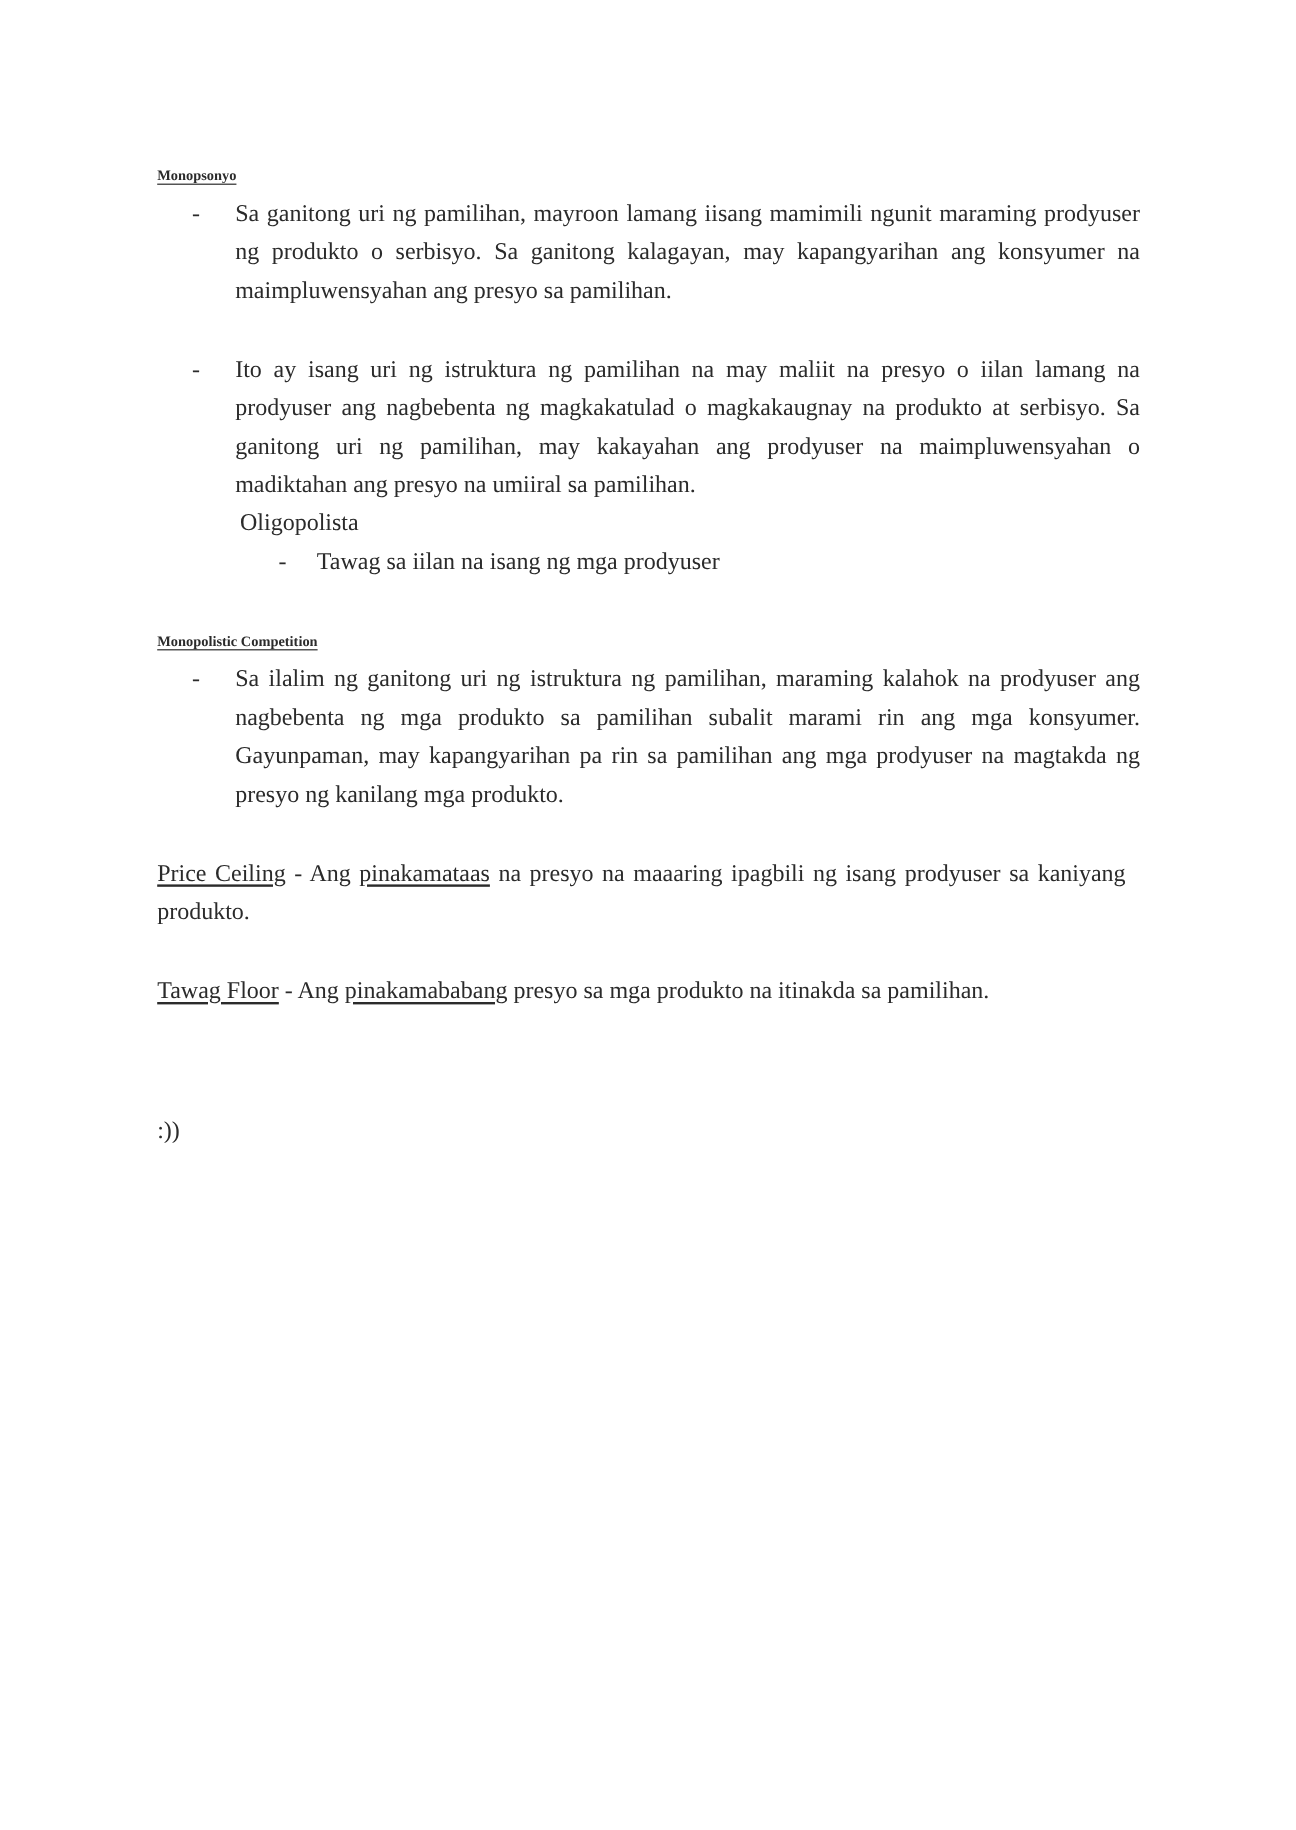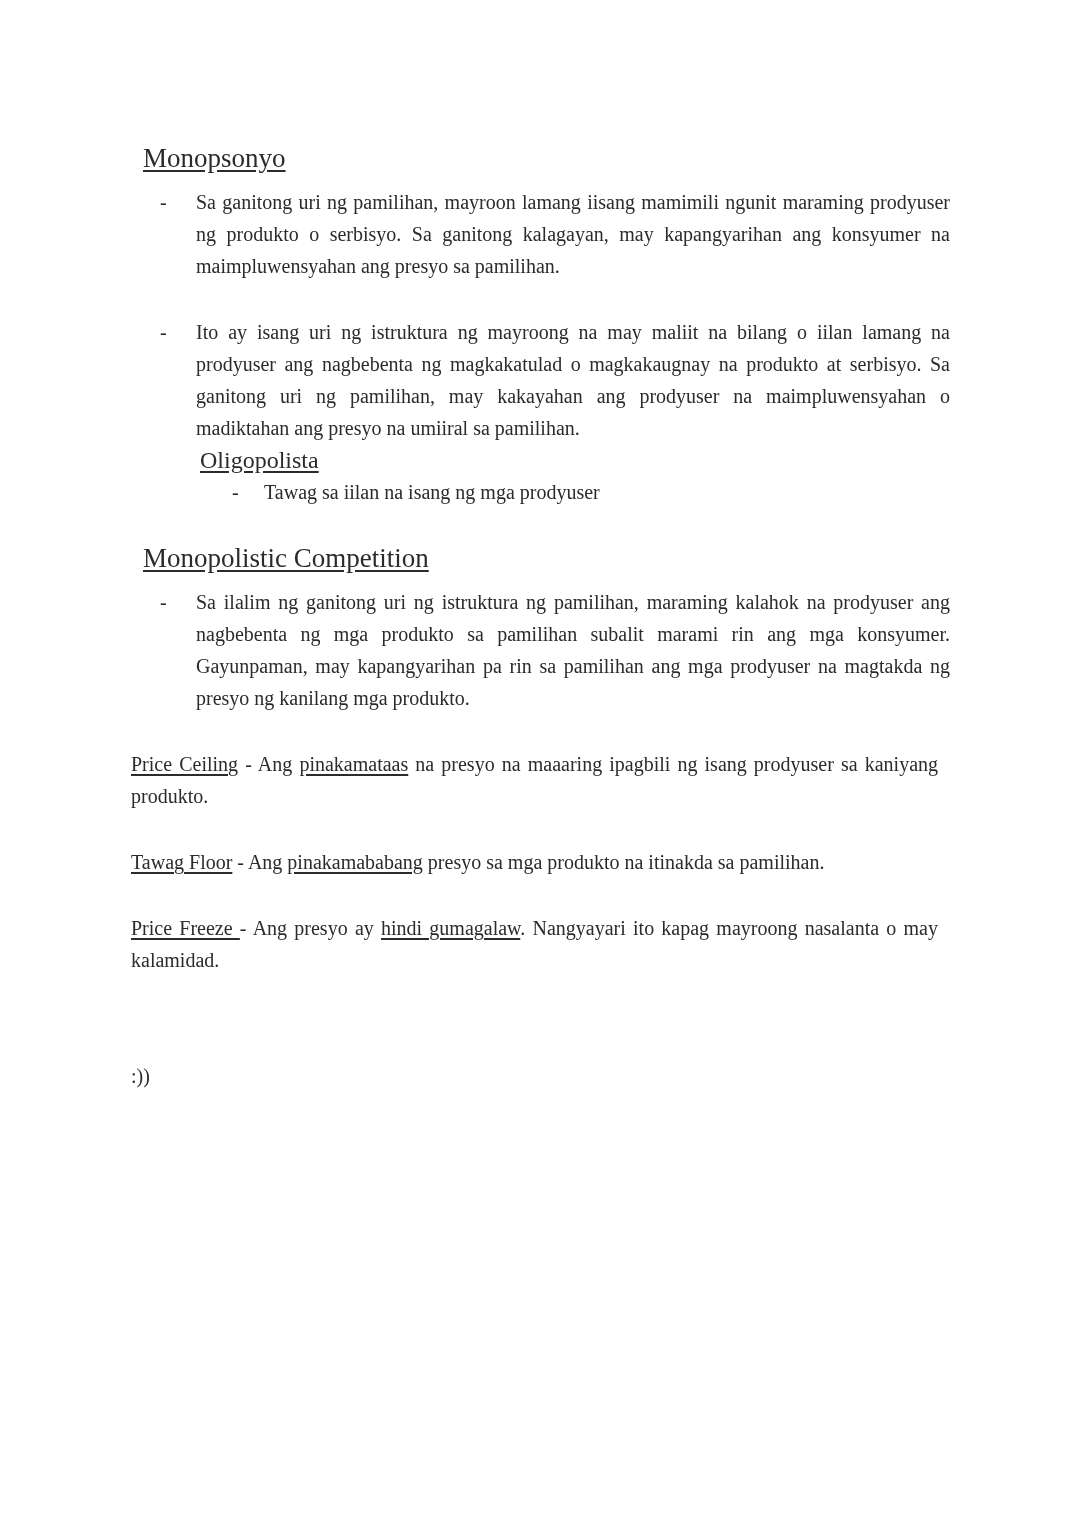--- a/index.html
+++ b/index.html
@@ -15,43 +15,42 @@
     font-family: "Liberation Serif", "DejaVu Serif", serif;
     color: #2b2b2b;
     font-size: 20px;
     line-height: 32px;
   }
   .page {
     padding: 130px 130px 0 131px;
   }
   .section { margin: 0 0 34px 0; }
   .heading {
-    margin: 12px;
-    font-size: 27px;
-    font-weight: normal;
+    margin: 0;
+    font-size: 12px;
+    font-weight: bold;
     text-decoration: underline;
     text-underline-offset: 3px;
   }
   .li {
     display: flex;
     padding-left: 29px;
   }
   .li .dash {
     flex: 0 0 36px;
   }
   .li-body { flex: 1 1 auto; }
   .li-text {
     margin: 0;
     text-align: justify;
   }
   .subheading {
     margin: 0 0 0 4px;
-    font-size: 24px;
+    font-size: 20px;
     font-weight: normal;
-    text-decoration: underline;
     text-underline-offset: 3px;
   }
   .sub-li {
     display: flex;
     padding-left: 32px;
     margin-left: 4px;
   }
   .sub-li .dash {
     flex: 0 0 32px;
   }
@@ -79,21 +78,21 @@
       <div class="li-body">
         <p class="li-text">Sa ganitong uri ng pamilihan, mayroon lamang iisang mamimili ngunit maraming prodyuser ng produkto o serbisyo. Sa ganitong kalagayan, may kapangyarihan ang konsyumer na maimpluwensyahan ang presyo sa pamilihan.</p>
       </div>
     </div>
   </div>
 
   <div class="section">
     <div class="li">
       <span class="dash">-</span>
       <div class="li-body">
-        <p class="li-text">Ito ay isang uri ng istruktura ng mayroong na may maliit na bilang o iilan lamang na prodyuser ang nagbebenta ng magkakatulad o magkakaugnay na produkto at serbisyo. Sa ganitong uri ng pamilihan, may kakayahan ang prodyuser na maimpluwensyahan o madiktahan ang presyo na umiiral sa pamilihan.</p>
+        <p class="li-text">Ito ay isang uri ng istruktura ng pamilihan na may maliit na presyo o iilan lamang na prodyuser ang nagbebenta ng magkakatulad o magkakaugnay na produkto at serbisyo. Sa ganitong uri ng pamilihan, may kakayahan ang prodyuser na maimpluwensyahan o madiktahan ang presyo na umiiral sa pamilihan.</p>
         <h4 class="subheading">Oligopolista</h4>
         <div class="sub-li">
           <span class="dash">-</span>
           <p class="li-text">Tawag sa iilan na isang ng mga prodyuser</p>
         </div>
       </div>
     </div>
   </div>
 
   <div class="section">
@@ -103,17 +102,16 @@
       <div class="li-body">
         <p class="li-text">Sa ilalim ng ganitong uri ng istruktura ng pamilihan, maraming kalahok na prodyuser ang nagbebenta ng mga produkto sa pamilihan subalit marami rin ang mga konsyumer. Gayunpaman, may kapangyarihan pa rin sa pamilihan ang mga prodyuser na magtakda ng presyo ng kanilang mga produkto.</p>
       </div>
     </div>
   </div>
 
   <p class="def"><span class="u">Price Ceiling</span><span> - Ang </span><span class="u">pinakamataas</span><span> na presyo na maaaring ipagbili ng isang prodyuser sa kaniyang produkto.</span></p>
 
   <p class="def"><span class="u">Tawag Floor</span><span> - Ang </span><span class="u">pinakamababang</span><span> presyo sa mga produkto na itinakda sa pamilihan.</span></p>
 
-  <p class="def"><span class="u">Price Freeze </span><span>- Ang presyo ay </span><span class="u">hindi gumagalaw</span><span>. Nangyayari ito kapag mayroong nasalanta o may kalamidad.</span></p>
 
   <p class="smiley">:))</p>
 
 </div>
 
 </body></html>

